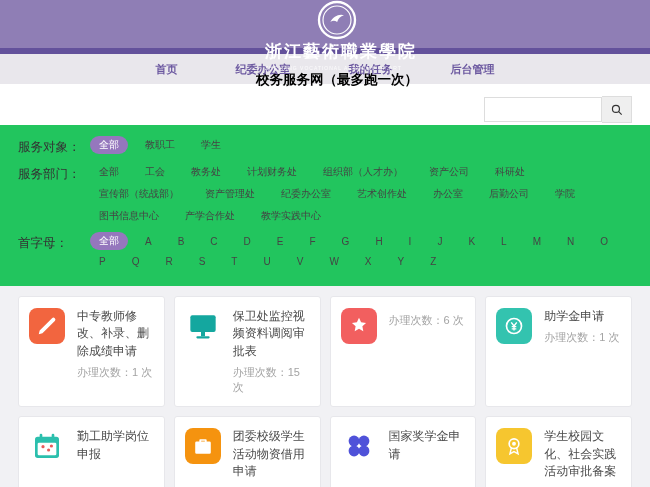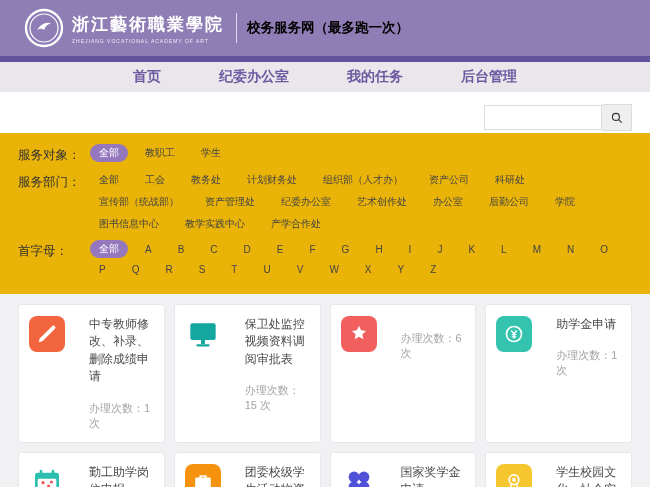--- a/index.html
+++ b/index.html
@@ -1,59 +1,59 @@
 <!DOCTYPE html>
 <html><head>
 <meta charset="utf-8">
 <style>
   * { margin:0; padding:0; box-sizing:border-box; }
   html,body { width:650px; height:487px; overflow:hidden;
     font-family:"Liberation Sans","DejaVu Sans",sans-serif; background:#fff; }
 
   
-  .header { height:56px; background:#8F7EB5; display:flex; align-items:center; padding-left:24px; }
+  .header { height:48px; background:#8F7EB5; display:flex; align-items:center; padding-left:24px;flex-direction:column; }
   .logo { width:40px; height:40px; flex-shrink:0; }
   .brand { margin-left:8px; color:#fff; }
   .brand .cn { font-family:"Liberation Serif","DejaVu Serif",serif; font-weight:bold; font-size:17px; letter-spacing:2px; }
   .brand .en { font-size:5px; letter-spacing:1px; opacity:.85; margin-top:2px; }
   .header-divider { width:1px; height:30px; background:rgba(255,255,255,.7); margin:0 10px 0 12px; }
   .site-title { color:#000000; font-size:13.5px; font-weight:bold; }
   .header-strip { height:6px; background:#63519B; }
 
   
   .nav { height:30px; background:#E9E7EC; display:flex; justify-content:center; align-items:center; gap:58px; }
-  .nav-item { font-size:14px; font-weight:bold; color:#6C59A0; text-decoration:none; cursor:pointer; }
+  .nav-item { font-size:11px; font-weight:bold; color:#6C59A0; text-decoration:none; cursor:pointer; }
 
   
   .search-row { display:flex; justify-content:flex-end; align-items:center; padding:12px 18px 2px; background:#fff; }
   .search-input { width:118px; height:25px; border:1px solid #ddd; outline:none; padding:0 6px; font-size:12px; }
   .search-btn { width:30px; height:27px; background:#EFEFEF; border:1px solid #ddd; border-left:none;
     display:flex; align-items:center; justify-content:center; cursor:pointer; }
   .search-btn svg { width:14px; height:14px; }
 
   
-  .filters { background:#eab308; padding:4px 18px 10px; }
+  .filters { background:#22c55e; padding:4px 18px 10px; }
   .filter-row { display:flex; align-items:flex-start; margin:7px 0; }
   .filter-label { width:72px; flex-shrink:0; font-size:12.5px; color:#333; padding-top:3px; }
   .filter-items { flex:1; display:flex; flex-wrap:wrap; gap:4px 8px; align-items:center; }
   .filter-item { font-size:10px; color:#444; padding:2px 9px; border-radius:12px; cursor:pointer; white-space:nowrap; }
   .filter-item.selected { background:#9577BD; color:#fff; }
 
   
   .cards-section { background:#F1F1F4; padding:10px 18px 16px; height:100%; }
   .cards { display:grid; grid-template-columns:repeat(4,1fr); gap:9px; }
   .card { background:#fff; border:1px solid #E7E7EB; border-radius:3px; padding:11px 10px;
-    display:flex; gap:24px; min-height:68px; cursor:pointer; }
+    display:flex; gap:12px; min-height:68px; cursor:pointer; }
   .card-icon { width:36px; height:36px; border-radius:8px; flex-shrink:0;
     display:flex; align-items:center; justify-content:center; }
   .card-icon svg { width:22px; height:22px; }
   .card-icon.plain svg { width:32px; height:32px; }
   .card-body { display:flex; flex-direction:column; }
   .card-title { font-size:12px; color:#4A4A4A; line-height:1.45; }
-  .card-count { font-size:11px; color:#A3A3A3; margin-top:15px; }
+  .card-count { font-size:11px; color:#A3A3A3; margin-top:5px; }
 </style>
 </head>
 <body>
 
 <div class="header">
   <svg class="logo" viewBox="0 0 24 24">
     <circle cx="12" cy="12" r="10.8" fill="none" stroke="#fff" stroke-width="1.4"></circle>
     <circle cx="12" cy="12" r="8.4" fill="none" stroke="#fff" stroke-width=".7"></circle>
     <path d="M8 13.2c1.6-3.2 5.2-5.2 8.2-4.1-2.1.6-3.6 2.1-4.1 4.1-1.5-1-2.8-.8-4.1 0z" fill="#fff"></path>
   </svg>
@@ -103,22 +103,22 @@
         <span class="filter-item">资产公司</span>
         <span class="filter-item">科研处</span>
         <span class="filter-item">宣传部（统战部）</span>
         <span class="filter-item">资产管理处</span>
         <span class="filter-item">纪委办公室</span>
         <span class="filter-item">艺术创作处</span>
         <span class="filter-item">办公室</span>
         <span class="filter-item">后勤公司</span>
         <span class="filter-item">学院</span>
         <span class="filter-item">图书信息中心</span>
+        <span class="filter-item">产学合作处</span>
         <span class="filter-item">教学实践中心</span>
-        <span class="filter-item">产学合作处</span>
       </div>
     </div>
     <div class="filter-row">
       <span class="filter-label">首字母：</span>
       <div class="filter-items">
         <span class="filter-item selected">全部</span>
         <span class="filter-item">A</span>
         <span class="filter-item">B</span>
         <span class="filter-item">C</span>
         <span class="filter-item">D</span>

